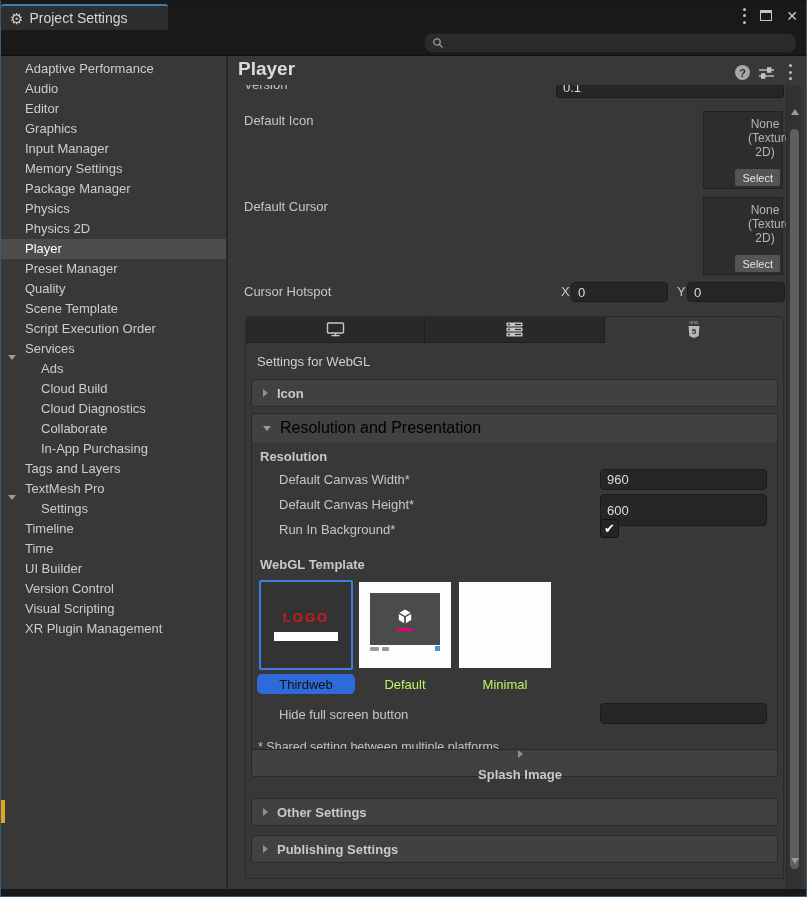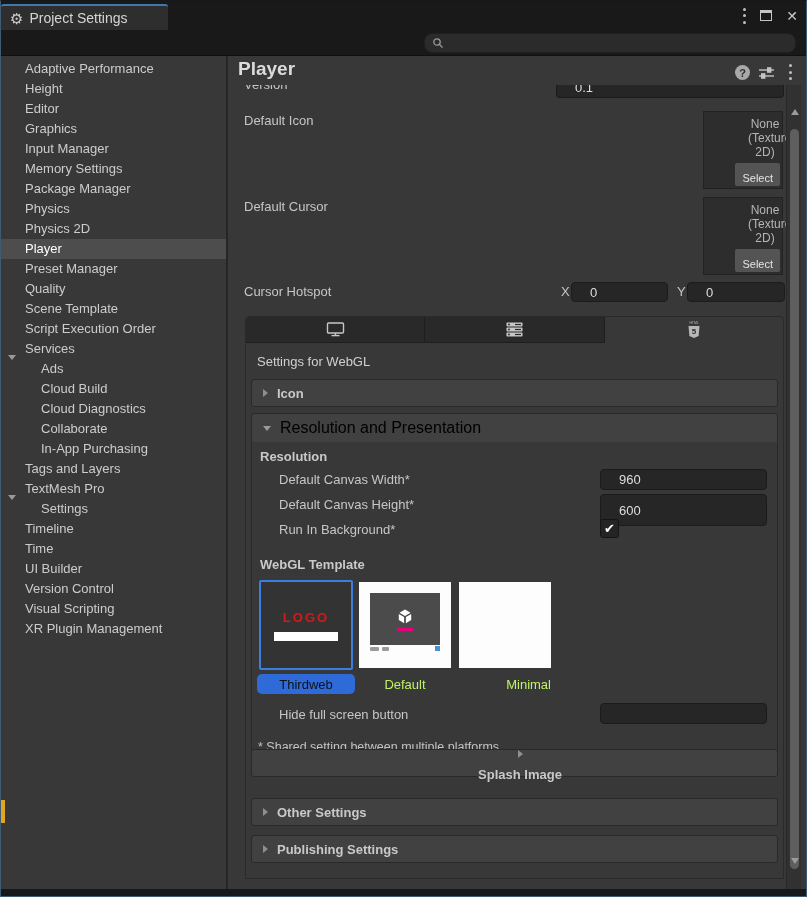--- a/index.html
+++ b/index.html
@@ -41,30 +41,30 @@
 
   .main { position:relative; flex:1; background:#383838; overflow:hidden; }
   .panel-title { position:absolute; left:10px; top:2px; font-size:19px; font-weight:bold; color:#dcdcdc; }
   .hicon { position:absolute; top:9px; }
   .help-circle { width:15px; height:15px; border-radius:50%; background:#a8a8a8; color:#2d2d2d; font-size:11px; font-weight:bold;
                  display:flex; align-items:center; justify-content:center; }
   .label { font-size:13px; color:#c6c6c6; }
   .boldlabel { font-size:13px; font-weight:bold; color:#c9c9c9; }
 
   .ufield { background:#262626; border:1px solid #1b1b1b; border-radius:4px; color:#dedede; font-size:13px;
-            padding:1px 18px; outline:none; font-family:inherit; }
+            padding:1px 6px; outline:none; font-family:inherit; }
 
   .clip { overflow:hidden; position:absolute; }
   .clip span { display:block; }
 
   
   .objpicker { position:absolute; width:80px; height:78px; background:#2d2d2d; border:1px solid #222222; text-align:center; }
   .objpicker .none { margin-top:5px; font-size:12px; line-height:14px; color:#b5b5b5;margin-left:44px; }
   .objpicker .selbtn { position:absolute; right:2px; bottom:2px; background:#545454; border-radius:2px;
-                       font-size:11px; color:#e4e4e4; padding:9px 7px 2px; }
+                       font-size:11px; color:#e4e4e4; padding:3px 7px 2px; }
 
   
   .platform-box { position:absolute; left:17px; top:260px; width:539px; height:563px;
                   border:1px solid #2a2a2a; border-radius:4px 4px 0 0; }
   .ptabs { display:flex; height:26px; }
   .ptab { flex:1; background:#292929; border-bottom:1px solid #1e1e1e; border-right:1px solid #1e1e1e;
           display:flex; align-items:center; justify-content:center; }
   .ptab:first-child { border-radius:4px 0 0 0; }
   .ptab:last-child { border-right:none; border-radius:0 4px 0 0; }
   .ptab.selected { background:#383838; border-bottom:none; }
@@ -139,21 +139,21 @@
         <line x1="7.4" y1="7.4" x2="10.5" y2="10.5" stroke="#9a9a9a" stroke-width="1.3"></line>
       </svg>
       <input placeholder="" style="">
     </div>
   </div>
 
   <div class="body">
 
     <div class="sidebar">
       <div class="sb-item"><span>Adaptive Performance</span></div>
-      <div class="sb-item"><span>Height</span></div>
+      <div class="sb-item"><span>Audio</span></div>
       <div class="sb-item"><span>Editor</span></div>
       <div class="sb-item"><span>Graphics</span></div>
       <div class="sb-item"><span>Input Manager</span></div>
       <div class="sb-item"><span>Memory Settings</span></div>
       <div class="sb-item"><span>Package Manager</span></div>
       <div class="sb-item"><span>Physics</span></div>
       <div class="sb-item"><span>Physics 2D</span></div>
       <div class="sb-item selected"><span>Player</span></div>
       <div class="sb-item"><span>Preset Manager</span></div>
       <div class="sb-item"><span>Quality</span></div>
@@ -300,21 +300,21 @@
             </div>
           </div>
           <div class="card" style="left:207px; top:168px;"></div>
 
           <div class="pill" style="left:5px; top:260px; width:98px;">
               <span>Thirdweb</span>
             </div>
           <div class="card-label" style="left:107px; top:260px; width:92px;">
               <span>Default</span>
             </div>
-          <div class="card-label" style="left:207px; top:260px; width:92px;justify-content:flex-end;">
+          <div class="card-label" style="left:207px; top:260px; width:92px;">
               <span>Minimal</span>
             </div>
 
           <div class="label abs" style="left:27px; top:293px;">Hide full screen button</div>
           <input class="ufield abs" style="left: 348px; top: 289px; width: 167px; height: 21px;" value="">
 
           <div class="footnote abs" style="left:6px; top:326px;">* Shared setting between multiple platforms.</div>
         </div>
 
         <div class="foldout" style="top:432px;flex-direction:column;">

